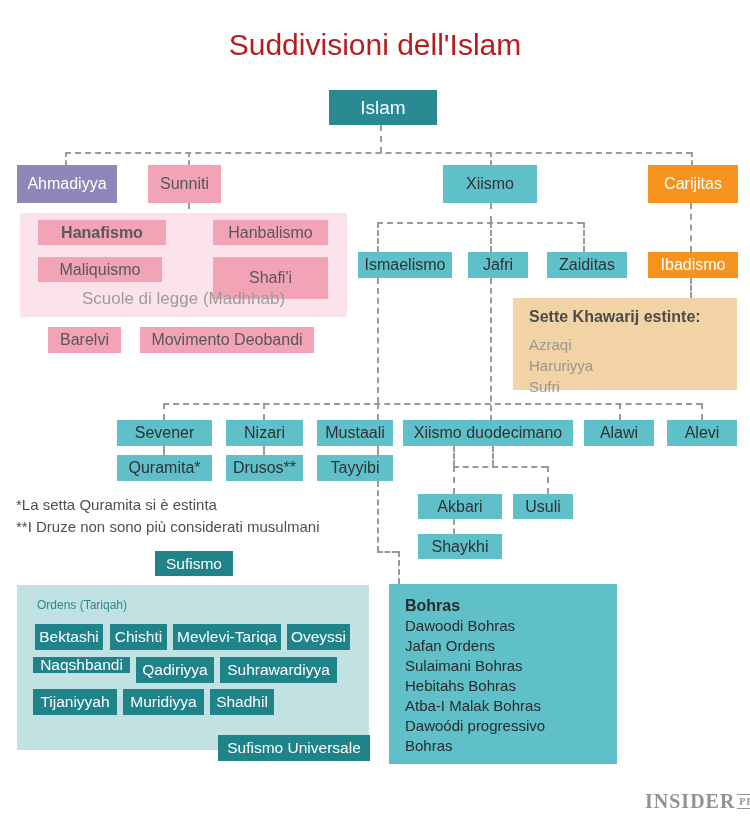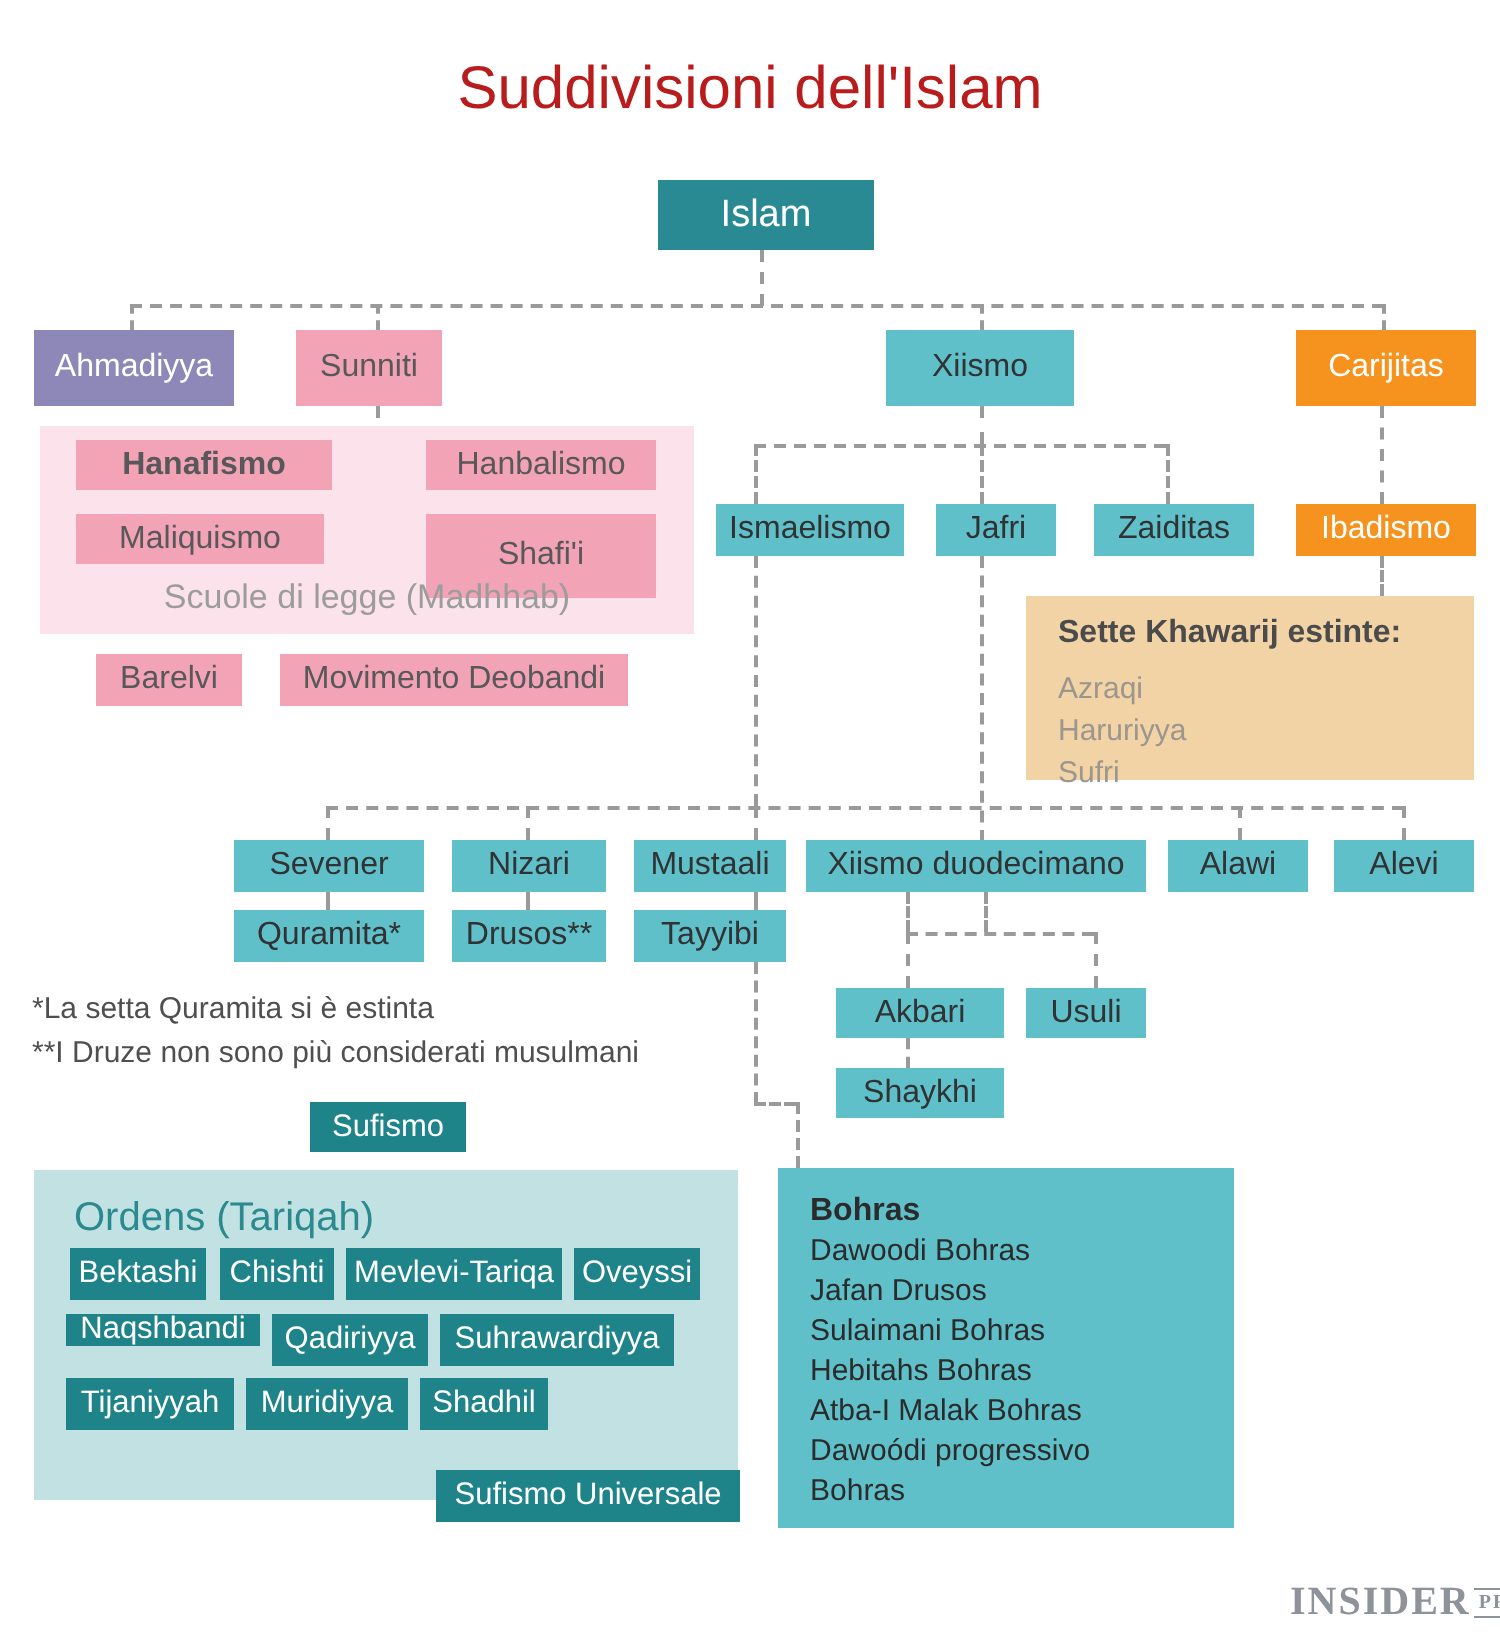--- a/index.html
+++ b/index.html
@@ -18,21 +18,21 @@
   .root{background:#2a8a93;color:#ffffff;font-size:19px;}
   .purple{background:#8e88b9;color:#ffffff;}
   .pink{background:#f2a3b6;color:#58585a;}
   .pinkpane{position:absolute;background:#fce2ea;}
   .teal{background:#5fc0ca;color:#303233;}
   .orange{background:#f6921e;color:#ffffff;}
   .dteal{background:#1f838a;color:#ffffff;font-size:15.5px;}
   .tealpane{position:absolute;background:#c2e1e2;}
   .tanpane{position:absolute;background:#f2d3a6;}
   .graylabel{position:absolute;color:#9c9c9c;font-size:17px;}
-  .ordlabel{position:absolute;color:#2a8a8f;font-size:20px;}
+  .ordlabel{position:absolute;color:#2a8a8f;font-size:12px;}
   .khtitle{font-weight:bold;color:#4b4b4b;font-size:16px;margin:0 0 8px 0;}
   .khitem{color:#9b968e;font-size:15px;line-height:21px;}
   .bohras-box{position:absolute;background:#5fc0ca;color:#2b2b2b;}
   .bohras-title{font-weight:bold;font-size:16px;line-height:20px;}
   .bohras-item{font-size:15px;line-height:20px;}
   .fn{position:absolute;color:#4f4f4f;font-size:15px;white-space:nowrap;}
   .v{position:absolute;border-left:2px dashed #9a9a9a;width:0;}
   .h{position:absolute;border-top:2px dashed #9a9a9a;height:0;}
   .logo{
     position:absolute;left:645px;top:790px;display:flex;align-items:center;
@@ -155,21 +155,21 @@
   <div class="node dteal" style="left:220px;top:657px;width:117px;height:26px;">Suhrawardiyya</div>
   <div class="node dteal" style="left:33px;top:689px;width:84px;height:26px;">Tijaniyyah</div>
   <div class="node dteal" style="left:123px;top:689px;width:81px;height:26px;">Muridiyya</div>
   <div class="node dteal" style="left:210px;top:689px;width:64px;height:26px;">Shadhil</div>
 
   <div class="node dteal" style="left:218px;top:735px;width:152px;height:26px;">Sufismo Universale</div>
 
   <div class="bohras-box" style="left:389px;top:584px;width:228px;height:180px;padding:12px 0 0 16px;box-sizing:border-box;">
     <div class="bohras-title">Bohras</div>
     <div class="bohras-item">Dawoodi Bohras</div>
-    <div class="bohras-item">Jafan Drusos</div>
+    <div class="bohras-item">Jafan Ordens</div>
     <div class="bohras-item">Sulaimani Bohras</div>
     <div class="bohras-item">Hebitahs Bohras</div>
     <div class="bohras-item">Atba-I Malak Bohras</div>
     <div class="bohras-item">Dawoódi progressivo</div>
     <div class="bohras-item">Bohras</div>
   </div>
 
   <div class="logo">
     <span class="logo-name">INSIDER</span>
     <span class="logo-pro">PRO</span>

